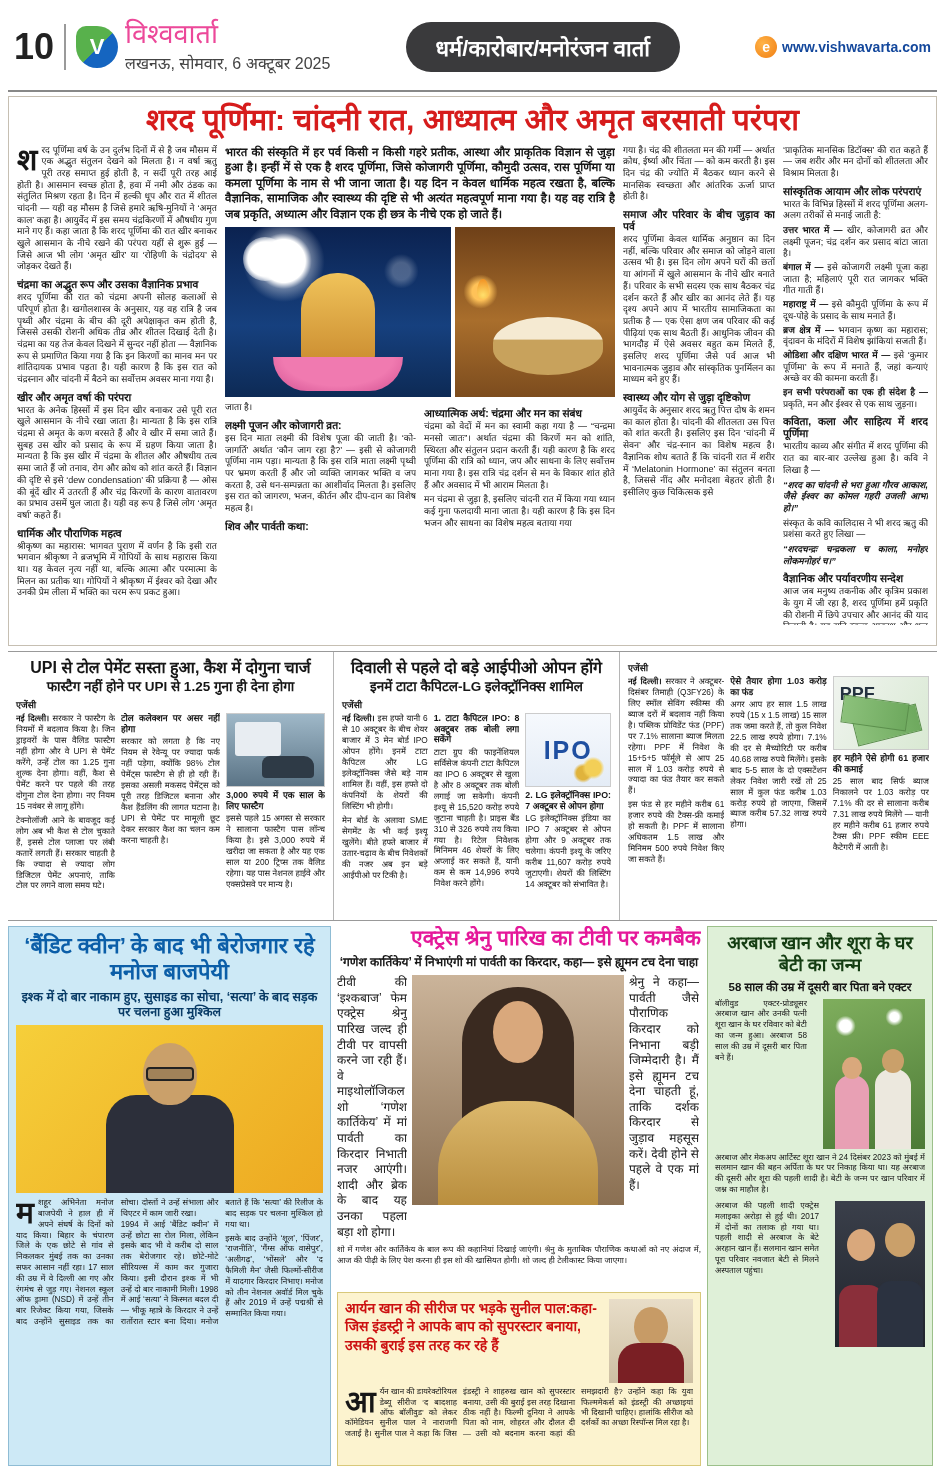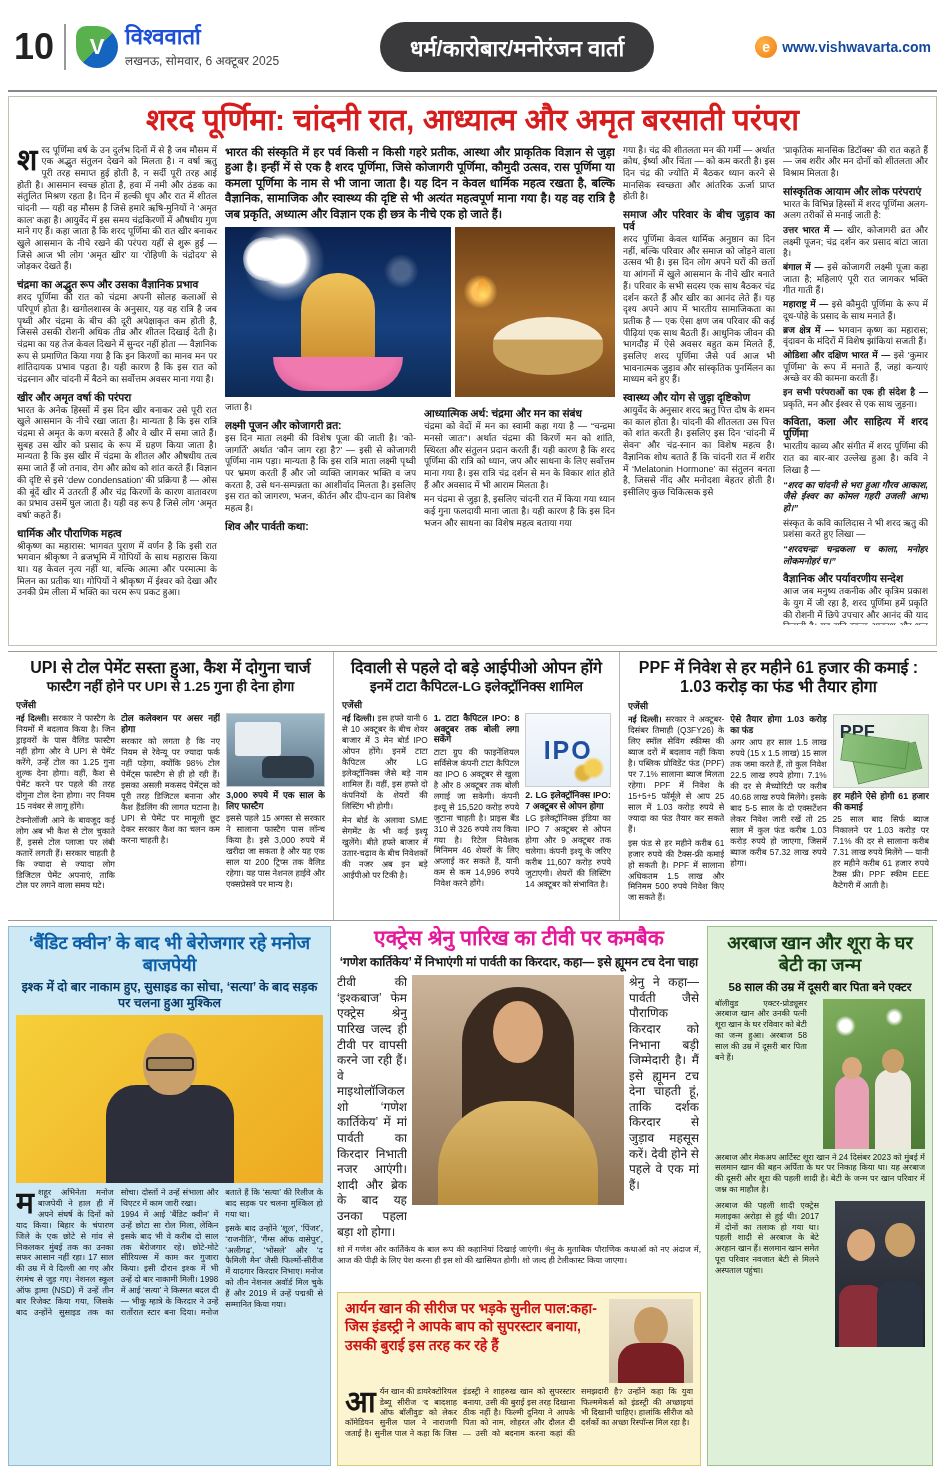--- a/index.html
+++ b/index.html
@@ -8,22 +8,22 @@
         font-family:"Liberation Sans","DejaVu Sans",sans-serif;color:#161616;}
   
   .header{height:78px;display:flex;align-items:center;justify-content:space-between;padding:8px 14px 0;}
   .h-left{display:flex;align-items:center;gap:10px;}
   .pageno{font-size:36px;font-weight:bold;color:#222;}
   .head-div{width:2px;height:46px;background:#9a9a9a;}
   .logo-wrap{display:flex;align-items:center;gap:7px;}
   .logo-icon{width:42px;height:42px;border-radius:10px 50% 50% 50%;
     background:linear-gradient(135deg,#58b14c 0 52%,#1565c0 52% 100%);
     display:flex;align-items:center;justify-content:center;color:#fff;font-weight:bold;font-size:22px;}
-  .masthead{font-size:22px;font-weight:bold;color:#1d4ed8;line-height:1;}
-  .dateline{font-size:12px;color:#444;margin-top:4px;}
+  .masthead{font-size:27px;font-weight:normal;color:#ec4899;line-height:1;}
+  .dateline{font-size:16px;color:#444;margin-top:4px;}
   .banner{background:#3a3a3c;color:#fff;border-radius:26px;padding:10px 30px;font-size:22px;font-weight:bold;white-space:nowrap;}
   .web-wrap{display:flex;align-items:center;gap:5px;}
   .e-icon{width:22px;height:22px;border-radius:50%;background:radial-gradient(circle at 35% 35%,#ffb347,#f07d12);
     color:#fff;font-weight:bold;font-size:14px;display:flex;align-items:center;justify-content:center;}
   .website{color:#14489c;font-weight:bold;font-size:14px;cursor:pointer;}
   .head-rule{border-top:2px solid #888;margin:4px 8px 0;}
   
   .lead{margin:4px 8px 0;border:1px solid #c6bfb2;height:540px;padding:4px 8px;overflow:hidden;}
   .lead-headline{color:#d61c1c;font-size:30px;font-weight:bold;text-align:center;line-height:1.15;margin:2px 0 7px;}
   .lead-body{display:grid;grid-template-columns:200px 390px 152px 145px;gap:8px;height:480px;overflow:hidden;}
@@ -77,29 +77,29 @@
            linear-gradient(180deg,#f6f9fd,#e4ecf6);display:flex;align-items:center;justify-content:center;}
   .ipo-label{font-weight:bold;font-size:25px;letter-spacing:2px;color:#1f4fa0;}
   .ppf-img{background:linear-gradient(120deg,#f0f4ef,#d9e9d3);}
   .ppf-label{position:absolute;left:6px;top:6px;font-weight:bold;font-size:18px;color:#23313f;}
   .ppf-img .note1,.ppf-img .note2{position:absolute;width:64px;height:26px;background:linear-gradient(90deg,#8cc17b,#6ea95e);border:1px solid #5b8f4c;}
   .ppf-img .note1{right:8px;bottom:10px;transform:rotate(-14deg);}
   .ppf-img .note2{right:20px;bottom:22px;transform:rotate(8deg);}
   
   .ent-row{display:flex;gap:6px;margin:5px 8px 0;height:540px;overflow:hidden;}
   .ent-left{width:323px;background:#cde9f6;border:1px solid #8fbcd4;padding:6px 7px;overflow:hidden;box-sizing:border-box;}
-  .ml-h{color:#0b5ea8;font-size:18px;font-weight:bold;text-align:center;line-height:1.2;}
+  .ml-h{color:#0b5ea8;font-size:22px;font-weight:bold;text-align:center;line-height:1.2;}
   .ml-sub{color:#083b66;font-size:12.5px;font-weight:bold;text-align:center;margin:4px 0;line-height:1.25;}
   .manoj-photo{height:168px;background:linear-gradient(135deg,#f6cf3a,#eda921);position:relative;overflow:hidden;}
   .manoj-photo .fig{position:absolute;bottom:-6px;left:50%;transform:translateX(-50%);width:128px;height:104px;background:#2c2f3a;border-radius:30px 30px 0 0;}
   .manoj-photo .head{position:absolute;bottom:88px;left:50%;transform:translateX(-50%);width:54px;height:62px;background:#caa06a;border-radius:50% 50% 46% 46%;}
   .manoj-photo .glasses{position:absolute;bottom:112px;left:50%;transform:translateX(-50%);width:44px;height:10px;border:2px solid #222;border-radius:4px;background:rgba(40,40,40,.25);}
   .ml-body{margin-top:5px;font-size:8.2px;line-height:1.32;text-align:justify;column-count:3;column-gap:7px;height:268px;overflow:hidden;}
   .ent-center{width:364px;display:flex;flex-direction:column;gap:5px;overflow:hidden;}
-  .sh-h{color:#e5189a;font-size:21px;font-weight:bold;text-align:center;line-height:1.15;}
+  .sh-h{color:#e5189a;font-size:21px;font-weight:bold;text-align:right;line-height:1.15;}
   .sh-sub{font-size:12px;font-weight:bold;text-align:center;line-height:1.25;}
   .sh-mid{display:flex;gap:5px;}
   .sh-sidecol{width:70px;font-size:12px;line-height:1.3;text-align:justify;overflow:hidden;}
   .shrenu-photo{width:212px;height:230px;background:linear-gradient(180deg,#cbb49a,#8a6f52);position:relative;overflow:hidden;}
   .shrenu-photo .hair{position:absolute;top:12px;left:50%;transform:translateX(-50%);width:112px;height:186px;background:#3a2a20;border-radius:56px 56px 40px 40px;}
   .shrenu-photo .face{position:absolute;top:26px;left:50%;transform:translateX(-50%);width:50px;height:62px;background:#d9a87c;border-radius:50%;}
   .shrenu-photo .gown{position:absolute;bottom:0;left:50%;transform:translateX(-50%);width:160px;height:104px;background:linear-gradient(180deg,#dcb86c,#b98e3e);border-radius:70px 70px 0 0;}
   .sh-bottom{font-size:8.2px;line-height:1.3;text-align:justify;overflow:hidden;height:42px;}
   .sunil-box{background:#fcf3cf;border:1px solid #d8c87a;padding:6px 7px;flex:1;overflow:hidden;box-sizing:border-box;}
   .sn-top{display:flex;gap:6px;}
@@ -272,21 +272,20 @@
           <div class="biz-img ipo-img">
             <span class="ipo-label">IPO</span>
           </div>
           <div class="bsh">2. LG इलेक्ट्रॉनिक्स IPO: 7 अक्टूबर से ओपन होगा</div>
           <p class="p">LG इलेक्ट्रॉनिक्स इंडिया का IPO 7 अक्टूबर से ओपन होगा और 9 अक्टूबर तक चलेगा। कंपनी इश्यू के जरिए करीब 11,607 करोड़ रुपये जुटाएगी। शेयरों की लिस्टिंग 14 अक्टूबर को संभावित है।</p>
         </div>
       </div>
     </div>
 
     <div class="biz biz-ppf">
-      <div class="biz-h1">PPF में निवेश से हर महीने 61 हजार की कमाई : 1.03 करोड़ का फंड भी तैयार होगा</div>
       <div class="agency">एजेंसी</div>
       <div class="biz-body">
         <div class="bcol">
           <p class="p"><span class="city">नई दिल्ली।</span> <span>सरकार ने अक्टूबर-दिसंबर तिमाही (Q3FY26) के लिए स्मॉल सेविंग स्कीम्स की ब्याज दरों में बदलाव नहीं किया है। पब्लिक प्रोविडेंट फंड (PPF) पर 7.1% सालाना ब्याज मिलता रहेगा। PPF में निवेश के 15+5+5 फॉर्मूले से आप 25 साल में 1.03 करोड़ रुपये से ज्यादा का फंड तैयार कर सकते हैं।</span></p>
           <p class="p">इस फंड से हर महीने करीब 61 हजार रुपये की टैक्स-फ्री कमाई हो सकती है। PPF में सालाना अधिकतम 1.5 लाख और मिनिमम 500 रुपये निवेश किए जा सकते हैं।</p>
         </div>
         <div class="bcol">
           <div class="bsh">ऐसे तैयार होगा 1.03 करोड़ का फंड</div>
           <p class="p">अगर आप हर साल 1.5 लाख रुपये (15 x 1.5 लाख) 15 साल तक जमा करते हैं, तो कुल निवेश 22.5 लाख रुपये होगा। 7.1% की दर से मैच्योरिटी पर करीब 40.68 लाख रुपये मिलेंगे। इसके बाद 5-5 साल के दो एक्सटेंशन लेकर निवेश जारी रखें तो 25 साल में कुल फंड करीब 1.03 करोड़ रुपये हो जाएगा, जिसमें ब्याज करीब 57.32 लाख रुपये होगा।</p>
         </div>

